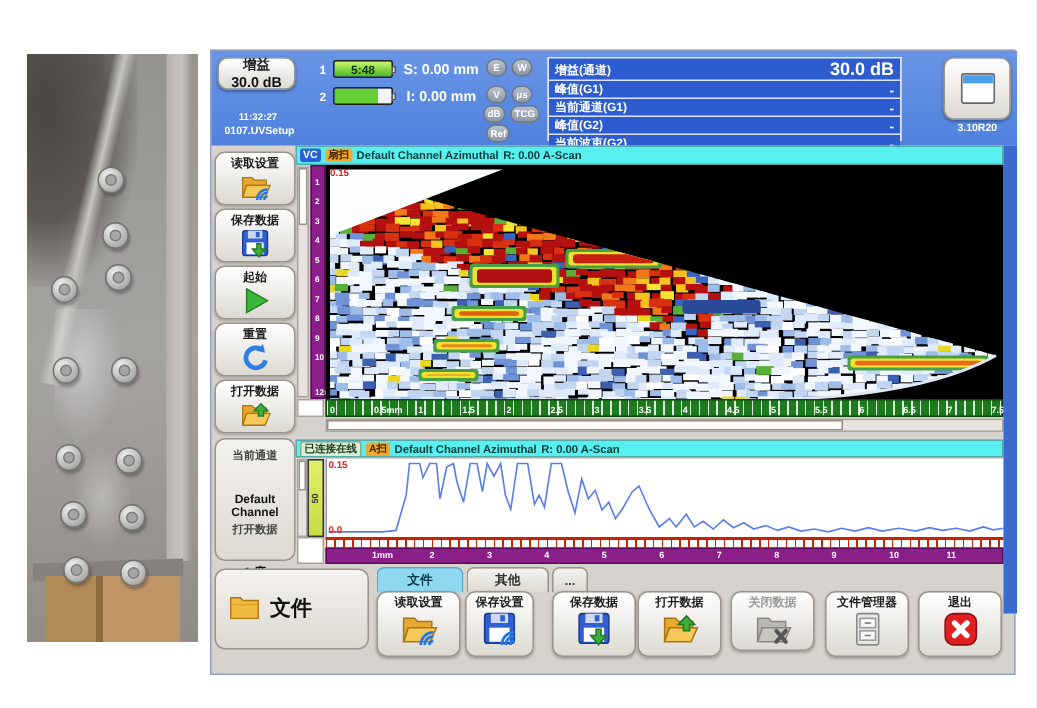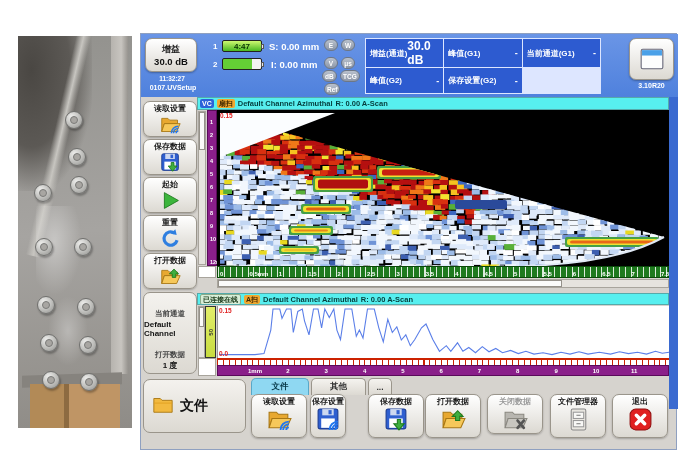--- a/index.html
+++ b/index.html
@@ -14,41 +14,41 @@
   .ph-scuff1{left:18px;top:170px;width:46px;height:90px;background:radial-gradient(ellipse at 40% 40%,rgba(255,255,255,.38),rgba(255,255,255,0) 70%)}
   .ph-scuff2{left:30px;top:260px;width:40px;height:70px;background:radial-gradient(ellipse at 50% 50%,rgba(255,255,255,.3),rgba(255,255,255,0) 70%)}
   .ph-edge{left:4px;top:338px;width:100px;height:12px;background:#86837e;transform:skewY(-2deg)}
   .ph-wood{left:12px;bottom:0;width:90px;height:44px;background:linear-gradient(90deg,#b28a57 0 38%,#8d6b41 38% 43%,#bf9565 43% 100%)}
   .bolt{width:18px;height:18px;border-radius:50%;background:radial-gradient(circle at 35% 30%,#efefed,#bdbdba 55%,#8f8f8c);border:1px solid #70706e;box-shadow:1px 2px 2px rgba(0,0,0,.28)}
   .bolt i{position:absolute;left:4px;top:4px;width:8px;height:8px;border-radius:50%;background:#a8a6a2;border:1px solid #7b7b79;display:block}
   
   #ui{left:140px;top:33px;width:537px;height:417px;background:#d6d3ce;border:1px solid #8fa0c0}
   #topbar{left:0;top:0;width:537px;height:63px;background:linear-gradient(#6a95e6,#4f81dd)}
   .gbtn{background:linear-gradient(#ffffff,#dcd9d2);border:1px solid #9a958b;border-radius:7px;box-shadow:0 1px 2px rgba(0,0,0,.3),inset 0 1px 0 #fff}
-  #gain-btn{left:4px;top:4px;width:52px;height:34px;display:flex;flex-direction:column;align-items:center;justify-content:center}
+  #gain-btn{left:4px;top:4px;width:52px;height:22px;display:flex;flex-direction:column;align-items:center;justify-content:center}
   #gain-btn .l1{font-size:9px;font-weight:700;color:#222}
   #gain-btn .l2{font-size:9.5px;font-weight:700;color:#111}
   .wtxt{color:#fff;font-weight:700}
   .batt{border:1px solid #222;border-radius:2px;background:linear-gradient(#cdf870,#49b822);display:flex;align-items:center;justify-content:center;font-size:8px;font-weight:700;color:#073300}
   .batt .nub{position:absolute;right:-3px;top:3px;width:3px;height:5px;background:#e8e8e8;border:1px solid #555}
   .rbtn{background:linear-gradient(#b9c1cd,#8c96a7);border:1px solid #6d7786;border-radius:7px;color:#fff;font-size:6.5px;font-weight:700;display:flex;align-items:center;justify-content:center;height:12px;padding:0 2px}
-  #readout-grid{left:224px;top:4px;width:236px;height:56px;display:grid;grid-template-columns:1fr 1fr 1fr;grid-auto-rows:1fr;gap:1px;background:#dde6ff;border:1px solid #dde6ff}
+  #readout-grid{left:224px;top:4px;width:236px;height:56px;display:grid;grid-template-columns:1fr;grid-auto-rows:1fr;gap:1px;background:#dde6ff;border:1px solid #dde6ff}
   .cell{background:#2d5bd0;display:flex;align-items:center;justify-content:space-between;padding:0 4px;color:#fff}
   .cell .cl{font-size:8px;font-weight:700;white-space:nowrap}
   .cell .cv{font-weight:700;font-size:9px}
   .cell.big .cv{font-size:12px}
   #win-btn{left:488px;top:4px;width:45px;height:42px;display:flex;align-items:center;justify-content:center}
   
   .tool{background:linear-gradient(#ffffff,#dcd9d2);border:1px solid #9a958b;border-radius:7px;box-shadow:0 1px 2px rgba(0,0,0,.25),inset 0 1px 0 #fff;display:flex;flex-direction:column;align-items:center;padding-top:2px;gap:0}
   .tool .lbl{font-size:8px;font-weight:700;color:#1a1a1a;line-height:10px;white-space:nowrap}
   .tool.disabled .lbl{color:#9a9a9a}
   .tool .ico{line-height:0}
   #chan-panel{left:2px;top:258px;width:54px;height:82px;border-radius:7px;background:linear-gradient(#f4f2ee,#dcd9d2);border:1px solid #9a958b;display:flex;flex-direction:column;align-items:center;padding-top:4px}
-  #chan-panel .sl{font-size:7.5px;font-weight:700;color:#444;margin-top:12px}
-  #chan-panel .sv{font-size:8px;font-weight:700;color:#111;text-align:left;line-height:9px;margin-top:1px}
+  #chan-panel .sl{font-size:7.5px;font-weight:700;color:#444;margin-top:2px}
+  #chan-panel .sv{font-size:8px;font-weight:700;color:#111;text-align:center;line-height:9px;margin-top:19px}
   
   .cyanbar{background:#57efef;border:1px solid #5aa;display:flex;align-items:center;gap:3px;padding:0 2px;font-size:7.5px;font-weight:700;color:#053c3c;white-space:nowrap;overflow:hidden}
   .chip{border-radius:2px;padding:0 2px;font-size:7px;font-weight:700;line-height:9px}
   .chip.blue{background:#2b62d9;color:#fff}
   .chip.orange{background:#f0a830;color:#402800}
   .chip.green{background:#d8eed8;border:1px solid #88aa88;color:#1a3a1a}
   #sscan-canvas{left:76px;top:76px;width:452px;height:156px;background:#000}
   .redlbl{color:#e02020;font-size:6.5px;font-weight:700}
   .rulerP{background:#8a1f8a;border:1px solid #5a0a5a}
   .rulerP span{position:absolute;color:#fff;font-size:5.5px;font-weight:700;left:2px}
@@ -128,21 +128,21 @@
     <div id="topbar" class="abs">
       <div id="gain-btn" class="abs gbtn">
         <span class="l1">增益</span>
         <span class="l2">30.0 dB</span>
       </div>
       <div class="abs wtxt" style="left:2px;top:41px;width:58px;text-align:center;font-size:6.5px">11:32:27</div>
       <div class="abs wtxt" style="left:0;top:50px;width:64px;text-align:center;font-size:7px">0107.UVSetup</div>
 
       <div class="abs wtxt" style="left:72px;top:8px;font-size:8px">1</div>
       <div class="abs batt" style="left:81px;top:6px;width:40px;height:12px">
-        <span>4:47</span>
+        <span>5:48</span>
           <i class="nub"></i>
       </div>
       <div class="abs wtxt" style="left:72px;top:26px;font-size:8px">2</div>
       <div class="abs batt" style="left:81px;top:24px;width:40px;height:12px;background:linear-gradient(90deg,#64cf35 0 76%,#f2f2f2 76%)">
           <i class="nub"></i>
         </div>
 
       <div class="abs wtxt" style="left:128px;top:7px;font-size:9.5px">S: 0.00 mm</div>
       <div class="abs wtxt" style="left:130px;top:25px;font-size:9.5px">I: 0.00 mm</div>
 
@@ -167,21 +167,21 @@
           </div>
           <div class="cell">
             <span class="cl">当前通道(G1)</span>
             <span class="cv">-</span>
           </div>
           <div class="cell">
             <span class="cl">峰值(G2)</span>
             <span class="cv">-</span>
           </div>
           <div class="cell">
-            <span class="cl">保存设置(G2)</span>
+            <span class="cl">当前波束(G2)</span>
             <span class="cv">-</span>
           </div>
         </div>
 
       <div id="win-btn" class="abs gbtn">
           <svg width="26" height="26" viewBox="0 0 24 24">
             <rect x="2" y="3" width="20" height="18" rx="1.5" fill="#fdfdfd" stroke="#667"></rect>
             <rect x="2.8" y="3.8" width="18.4" height="5" fill="#4aa0e8"></rect>
           </svg>
         </div>
@@ -1476,21 +1476,21 @@
           <span class="ico"><svg width="25" height="25" viewBox="0 0 24 24">
               <path d="M2 20V5h7l2 2h9v4H5z" fill="#e8a830" stroke="#a87714"></path>
               <path d="M2 20l3-9h18l-4 9z" fill="#f6c85a" stroke="#a87714"></path>
               <g stroke="#2277ee" fill="none" stroke-width="1.8">
                 <path d="M13 22a8 8 0 0 1 8-8"></path>
                 <path d="M15.5 22a5.5 5.5 0 0 1 5.5-5.5"></path>
                 <path d="M18.5 22a2.5 2.5 0 0 1 2.5-2.5"></path>
               </g>
             </svg></span>
         </div>
-        <div class="abs tool" style="left: 169px; top: 360px; width: 36px; height: 44px;">
+        <div class="abs tool" style="left: 169px; top: 360px; width: 46px; height: 44px;">
           <span class="lbl">保存设置</span>
           <span class="ico"><svg width="25" height="25" viewBox="0 0 24 24">
               <rect x="2" y="2" width="19" height="19" rx="2" fill="#2f5fd0" stroke="#1a3a90"></rect>
               <rect x="6" y="2" width="11" height="6" fill="#cdd8f0"></rect>
               <rect x="12" y="3" width="3" height="4" fill="#2f5fd0"></rect>
               <rect x="5" y="11" width="13" height="9" fill="#fff"></rect>
               <g stroke="#2277ee" fill="none" stroke-width="1.8">
                 <path d="M13 22a8 8 0 0 1 8-8"></path>
                 <path d="M15.5 22a5.5 5.5 0 0 1 5.5-5.5"></path>
                 <path d="M18.5 22a2.5 2.5 0 0 1 2.5-2.5"></path>

